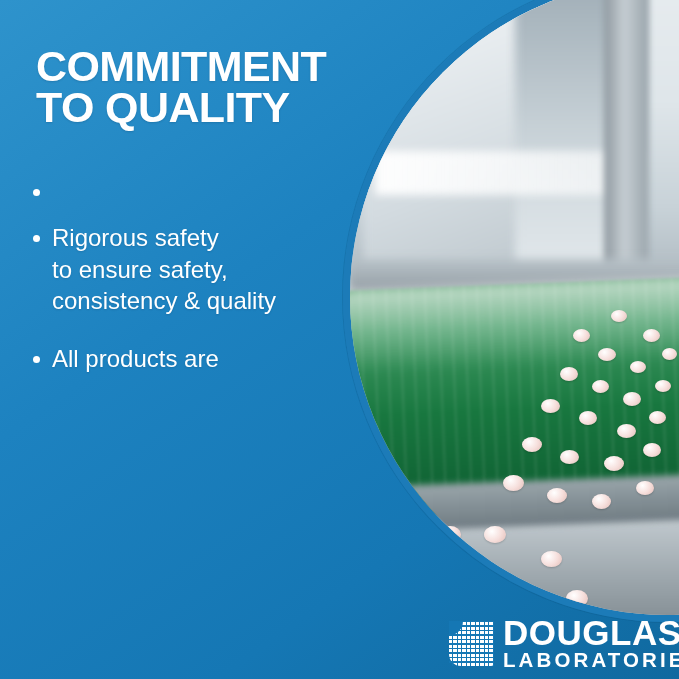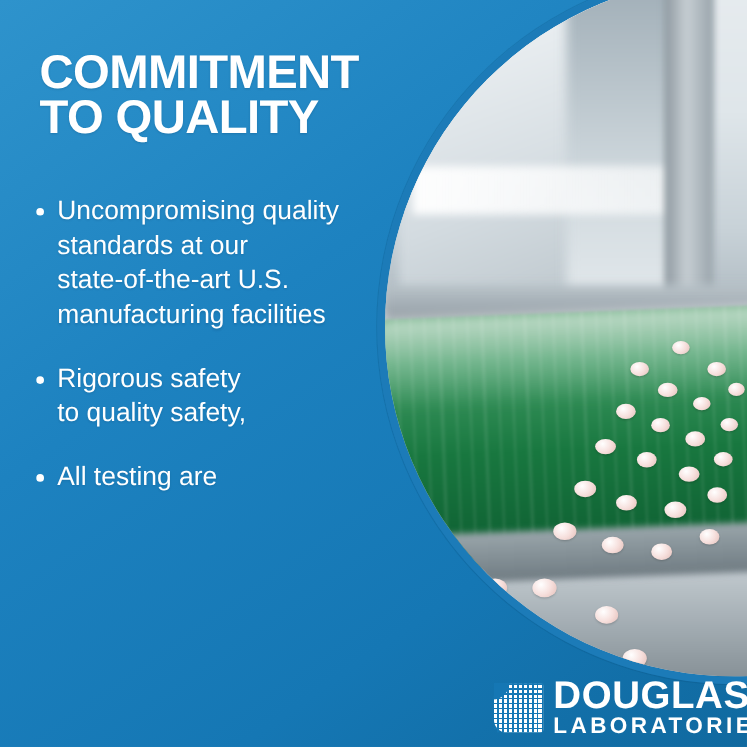--- a/index.html
+++ b/index.html
@@ -201,40 +201,35 @@
 
     <div class="headline">
       <div>COMMITMENT</div>
       <div>TO QUALITY</div>
     </div>
 
     <div class="bullets">
 
       <div class="bullet">
         <div class="dot"></div>
-        <div class="btext">
-          <span>Uncompromising quality</span>
-          <span>standards at our</span>
-          <span>state-of-the-art U.S.</span>
-          <span>manufacturing facilities</span>
-        </div>
       </div>
 
       <div class="bullet">
         <div class="dot"></div>
         <div class="btext">
           <span>Rigorous safety</span>
-          <span>to quality safety,</span>
+          <span>to ensure safety,</span>
+          <span>consistency &amp; quality</span>
         </div>
       </div>
 
       <div class="bullet">
         <div class="dot"></div>
         <div class="btext">
-          <span>All testing are</span>
+          <span>All products are</span>
         </div>
       </div>
 
     </div>
   </div>
 
   <div class="logo">
     <div class="logo-mark">
       <div class="disc"></div>
       <div class="grid"></div>

